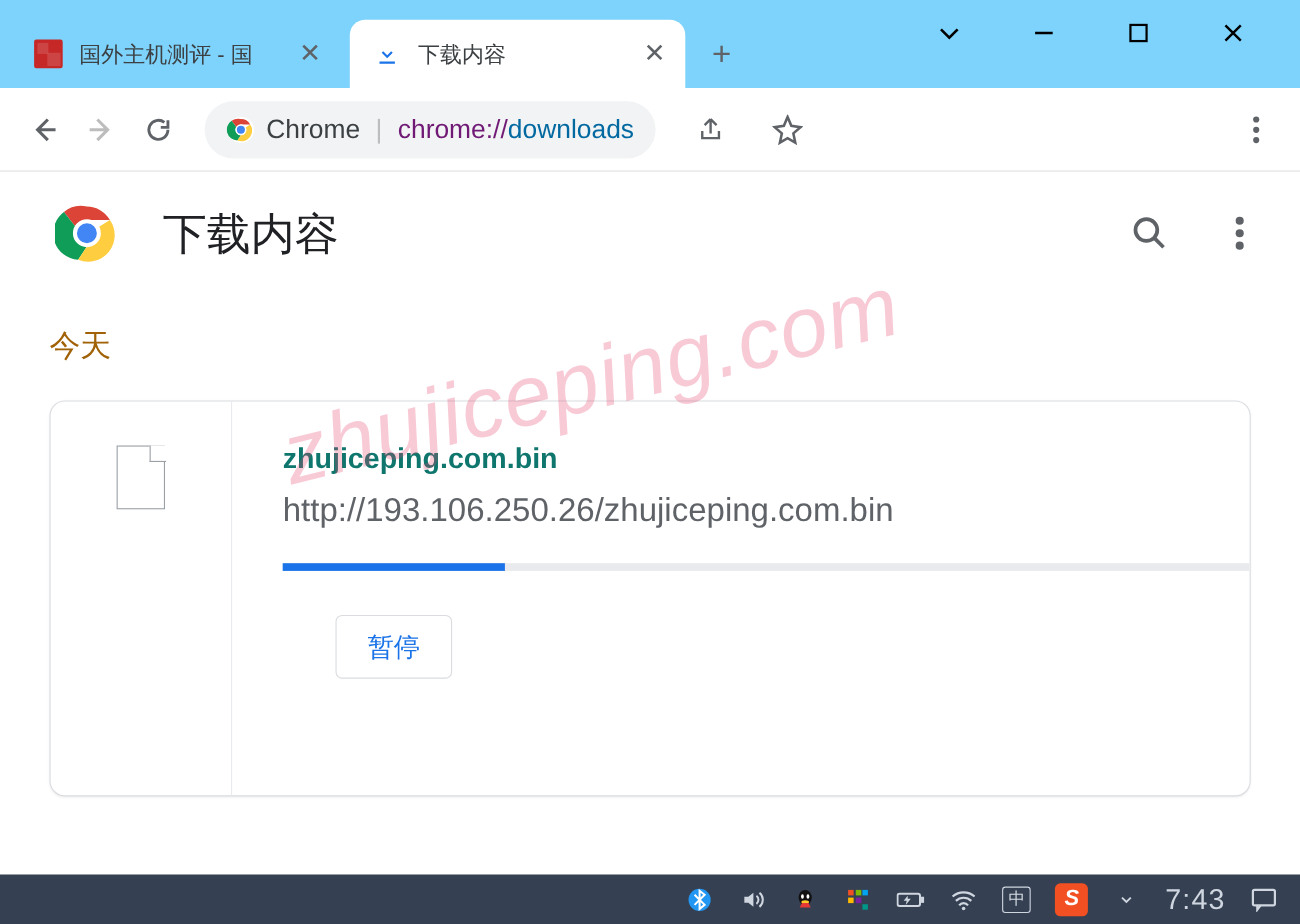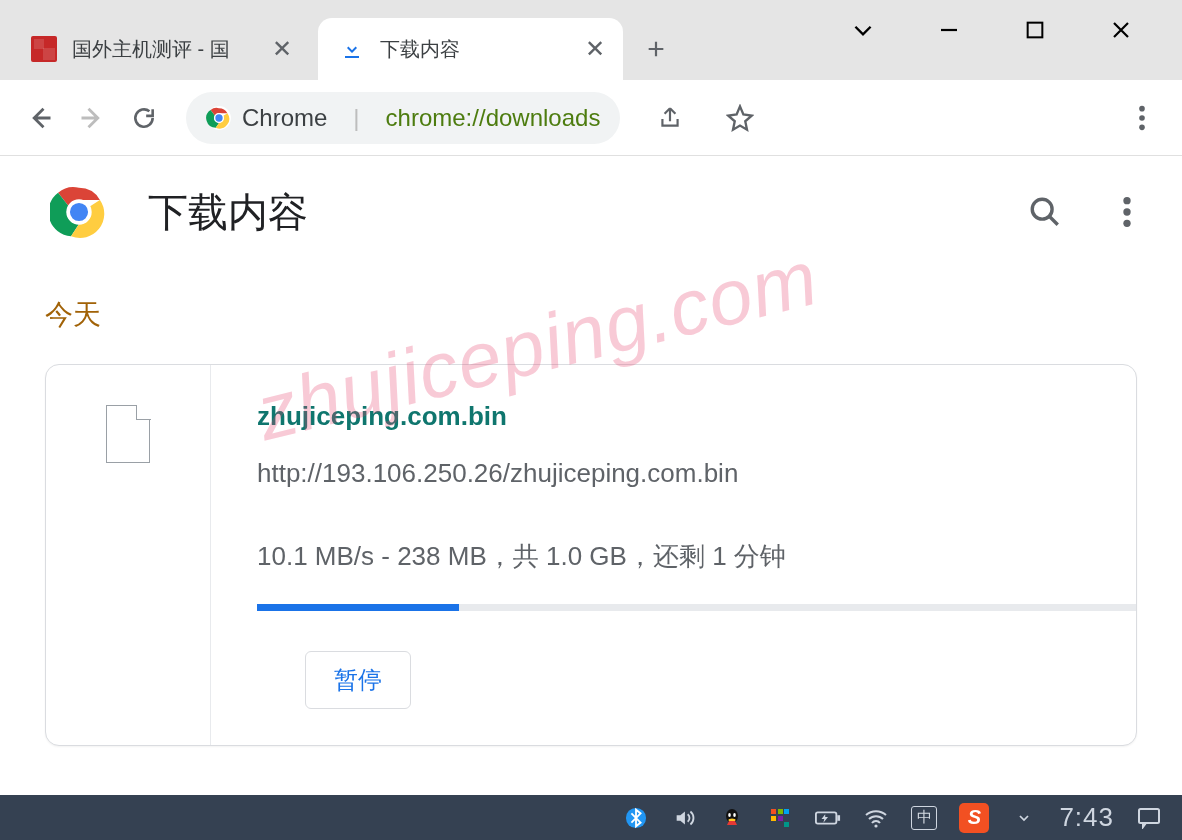--- a/index.html
+++ b/index.html
@@ -1,63 +1,63 @@
 <!DOCTYPE html>
 <html><head>
   <meta charset="utf-8">
   <style>
     * { margin: 0; padding: 0; box-sizing: border-box; font-family: "Microsoft YaHei", "Segoe UI", Arial, sans-serif; }
     body { width: 1182px; height: 840px; background: #fff; overflow: hidden; position: relative; }
 
     
-    .tabstrip { height: 80px; background: #e5e5e5; display: flex; align-items: flex-end; position: relative; }
+    .tabstrip { height: 80px; background: #7dd3fc; display: flex; align-items: flex-end; position: relative; }
     .tab { height: 62px; display: flex; align-items: center; padding: 0 18px 0 20px; font-size: 20px; color: #3c4043; position: relative; gap: 14px; }
     .tab.inactive { margin-left: 10px; width: 300px; }
     .tab.active { background: #fff; border-top-left-radius: 14px; border-top-right-radius: 14px; margin-left: 8px; width: 305px; }
     .tab .favicon { width: 28px; height: 28px; flex: 0 0 28px; display: flex; align-items: center; justify-content: center; }
     .tab .title { flex: 1; white-space: nowrap; overflow: hidden; text-overflow: clip; }
     .tab .close { flex: 0 0 auto; color: #5f6368; font-size: 24px; line-height: 1; cursor: pointer; }
     .newtab { width: 50px; height: 50px; display: flex; align-items: center; justify-content: center; font-size: 30px; color: #5f6368; margin-left: 8px; margin-bottom: 6px; cursor: pointer; }
     .wincontrols { position: absolute; right: 0; top: 0; height: 60px; display: flex; align-items: center; gap: 56px; padding-right: 46px; }
     .wincontrols > div { width: 30px; color: #000; display:flex; align-items:center; justify-content:center; cursor:pointer; }
     .favicon-red { width: 26px; height: 26px; background: #c62828; border-radius: 2px; position: relative; overflow: hidden; }
     .favicon-red::before, .favicon-red::after { content: ""; position: absolute; background: #fff2; }
     .favicon-red::before { width: 10px; height: 10px; top: 3px; left: 3px; }
     .favicon-red::after { width: 12px; height: 12px; bottom: 2px; right: 2px; }
 
     
     .toolbar { height: 76px; background: #fff; display: flex; align-items: center; padding: 0 18px; border-bottom: 1px solid #e0e0e0; gap: 8px; }
     .navbtn { width: 44px; height: 44px; display:flex; align-items:center; justify-content:center; color:#5f6368; cursor:pointer; }
     .navbtn.disabled { color:#bdbdbd; cursor:default; }
-    .omnibox { flex: 1; height: 52px; border-radius: 26px; background: #f1f3f4; display:flex; align-items:center; padding: 17px 20px; gap: 26px; font-size: 24px; color:#5f6368; max-width: 600px; margin-left: 12px; justify-content: space-between; }
+    .omnibox { flex: 1; height: 52px; border-radius: 26px; background: #f1f3f4; display:flex; align-items:center; padding: 17px 20px; gap: 14px; font-size: 24px; color:#5f6368; max-width: 600px; margin-left: 12px; justify-content: space-between; }
     .omnibox .chip { display:flex; align-items:center; gap:10px; color:#3c4043; }
     .omnibox .sep { color:#bdbdbd; }
-    .omnibox .url-muted { color:#4d7c0f; }
-    .omnibox .url-strong { color:#4d7c0f;margin-top:40px; }
+    .omnibox .url-muted { color:#701a75; }
+    .omnibox .url-strong { color:#0369a1;margin-top:40px; }
     .after-omni { margin-left: 20px; display:flex; align-items:center; gap: 26px; }
     .spacer { flex: 1; }
 
     
     .page-header { height: 112px; display:flex; align-items:center; padding: 0 50px; gap: 40px; }
     .page-title { font-size: 40px; color:#202124; }
     .header-actions { margin-left:auto; display:flex; align-items:center; gap: 60px; }
     .chrome-logo { width:58px; height:58px; }
 
     .watermark { position:absolute; left: 250px; top: 300px; font-size: 78px; font-weight: 500; color: rgba(231, 65, 106, 0.28); transform: rotate(-14deg); letter-spacing: 1px; font-family: Arial, sans-serif; font-style: italic; pointer-events:none; z-index:5; }
 
     .content { padding: 0 45px; position: relative; }
     .date-label { font-size: 28px; color:#a16207; margin-top: 28px; margin-bottom: 30px; }
 
     .download-card { background:#fff; border:1px solid #dadce0; border-radius:14px; display:flex; box-shadow: 0 1px 2px rgba(0,0,0,0.05); overflow:hidden; min-height: 360px; }
     .card-icon-col { width:165px; border-right:1px solid #e8eaed; display:flex; align-items:flex-start; justify-content:center; padding-top:40px; }
     .file-icon { width:44px; height:58px; border:1.5px solid #9aa0a6; position:relative; background:#fff; }
     .file-icon::before { content:""; position:absolute; top:-1.5px; right:-1.5px; width:14px; height:14px; background:#fff; border-left:1.5px solid #9aa0a6; border-bottom:1.5px solid #9aa0a6; }
     .card-body { flex:1; padding: 36px 0 36px 46px; }
     .filename { font-size:26px; font-weight:600; color:#0f766e; }
-    .fileurl { font-size:26px; color:#5f6368; margin-top: 26px; }
+    .fileurl { font-size:30px; color:#5f6368; margin-top: 16px; }
     .filestatus { font-size:26px; color:#5f6368; margin-top: 50px; }
     .progress { margin-top:30px; height:7px; background:#e8eaed; position:relative; }
     .progress-fill { height:100%; background:#1a73e8; width:23%; }
     .actions { margin-top:40px; display:flex; gap:12px;padding-left:48px; }
     .btn { padding:12px 28px; border:1px solid #dadce0; border-radius:6px; background:#fff; color:#1a73e8; font-size:24px; cursor:pointer; }
 
     
     .taskbar { position:absolute; bottom:0; left:0; right:0; height:45px; background:#354152; display:flex; align-items:center; color:#d5dbe3; padding-right: 20px; font-size:20px; }
     .tray { margin-left:auto; display:flex; align-items:center; gap:22px; }
     .tray .clock { color:#cfd6e0; font-size:26px; letter-spacing:1px; }
@@ -203,21 +203,20 @@
 <div class="content">
   <div class="date-label">今天</div>
 
   <div class="download-card">
     <div class="card-icon-col">
       <div class="file-icon"></div>
     </div>
     <div class="card-body">
       <div class="filename">zhujiceping.com.bin</div>
       <div class="fileurl">http://193.106.250.26/zhujiceping.com.bin</div>
-      <div class="filestatus">10.1 MB/s - 238 MB，共 1.0 GB，还剩 1 分钟</div>
       <div class="progress">
           <div class="progress-fill"></div>
         </div>
       <div class="actions">
         <button class="btn">暂停</button>
       </div>
     </div>
   </div>
 </div>
 

